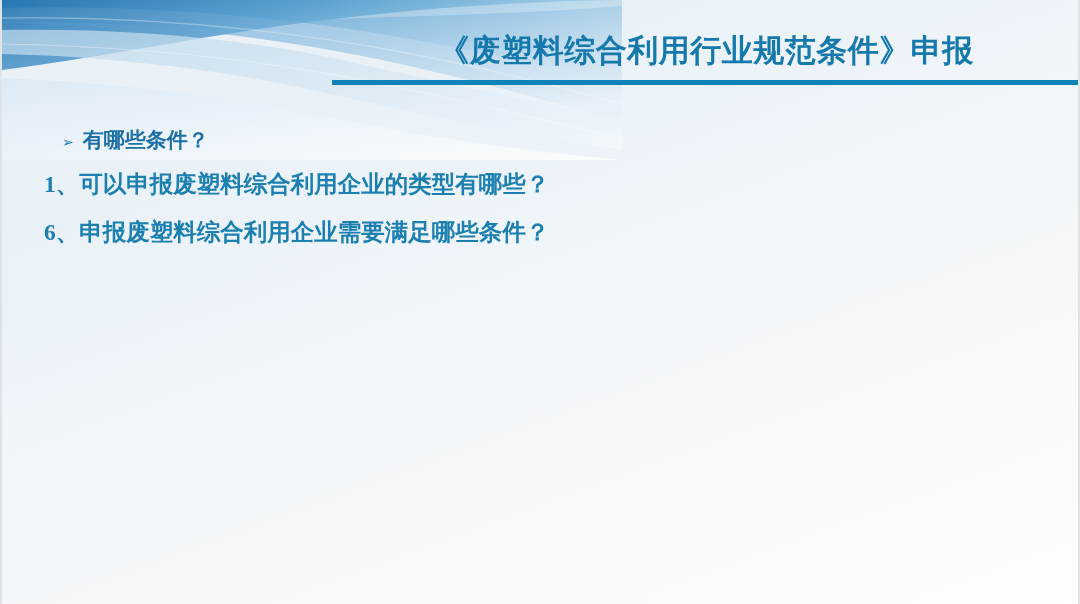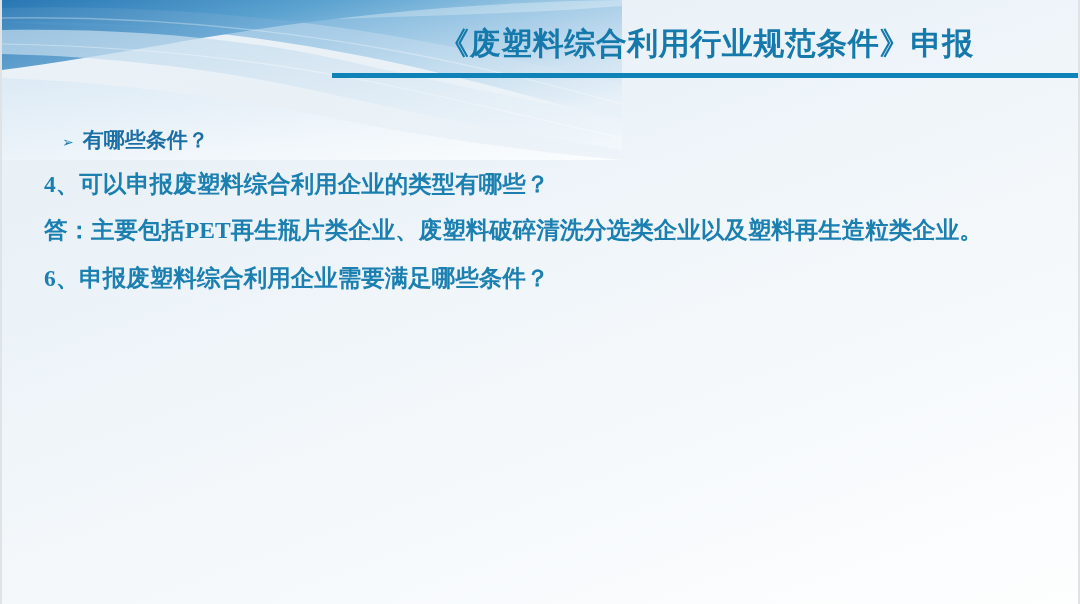--- a/index.html
+++ b/index.html
@@ -34,21 +34,21 @@
     width: 620px;
     height: 160px;
     pointer-events: none;
   }
   #wave-decoration svg { display: block; }
 
   
   #title-block {
     position: absolute;
     left: 330px;
-    top: 23px;
+    top: 30px;
     width: 748px;
   }
   #slide-title {
     margin: 0;
     text-align: center;
     font-family: "Liberation Serif", "DejaVu Serif", serif;
     font-weight: bold;
     font-size: 31px;
     line-height: 1.35;
     color: #1579ab;
@@ -161,19 +161,18 @@
     <div id="title-rule"></div>
   </div>
 
   <div id="body-content">
 
     <div class="bullet-line">
       <span class="bullet-arrow">➢</span>
       <span class="bullet-text">有哪些条件？</span>
     </div>
 
-    <p class="para q">4、可以申报废塑料综合利用企业的类型有哪些？</p>
-    <p class="para a">答：主要包括PET再生瓶片类企业、废塑料破碎清洗分选类企业以及塑料再生造粒类企业。</p>
+    <p class="para q">1、可以申报废塑料综合利用企业的类型有哪些？</p>
     <p class="para q">6、申报废塑料综合利用企业需要满足哪些条件？</p>
 
   </div>
 
 </div>
 
 </body></html>

